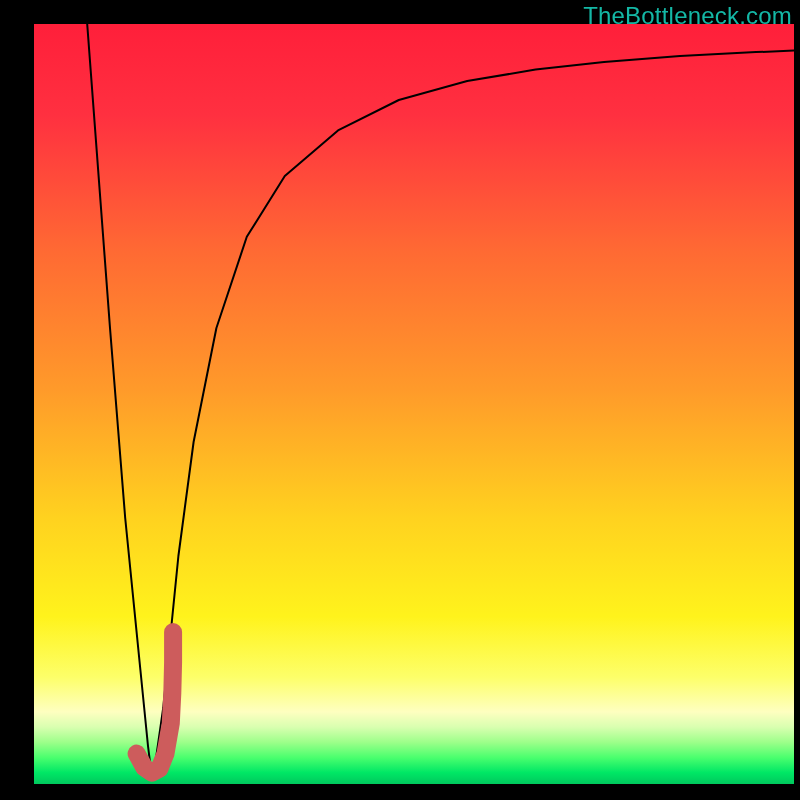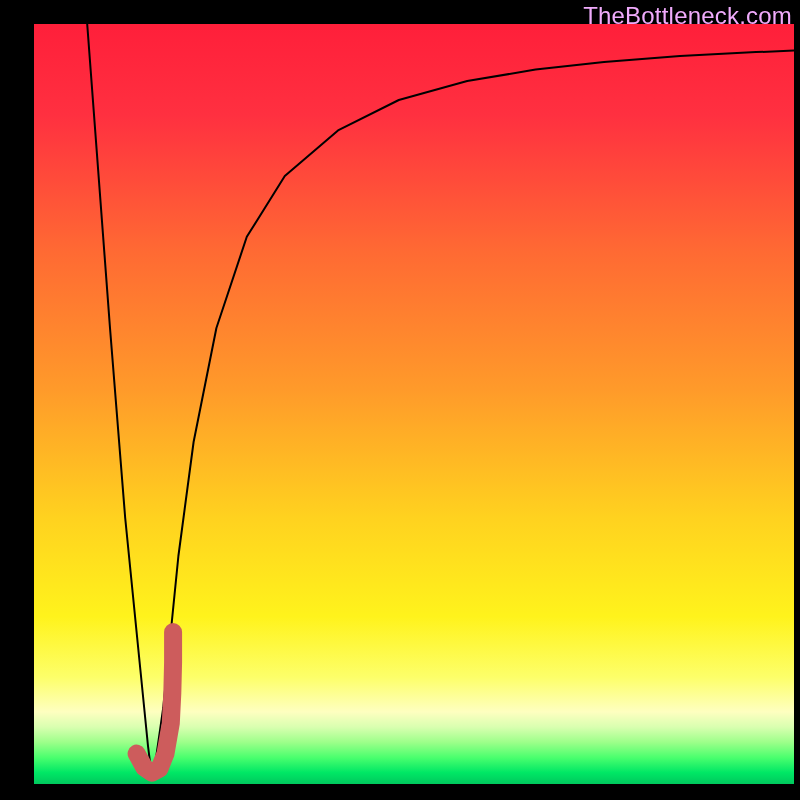--- a/index.html
+++ b/index.html
@@ -29,21 +29,21 @@
   .gradient {
     position: absolute;
     inset: 0;
   }
   .watermark {
     position: absolute;
     top: 2px;
     right: 8px;
     font-family: Arial, Helvetica, sans-serif;
     font-size: 24px;
-    color: #f0abfc;
+    color: #14b8a6;
     font-weight: 500;
     letter-spacing: 0.2px;
   }
   svg {
     position: absolute;
     left: 0;
     top: 0;
   }
 </style>
 </head>

